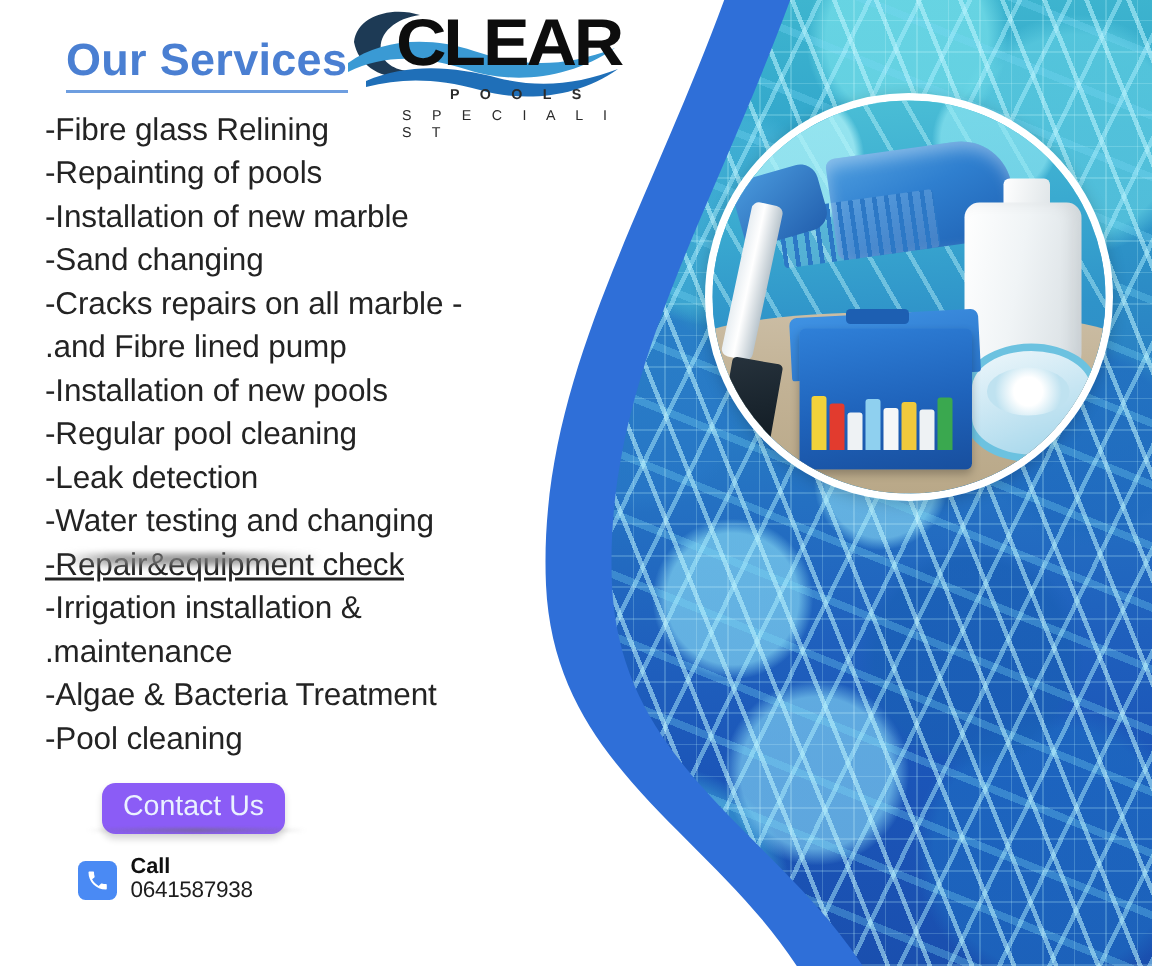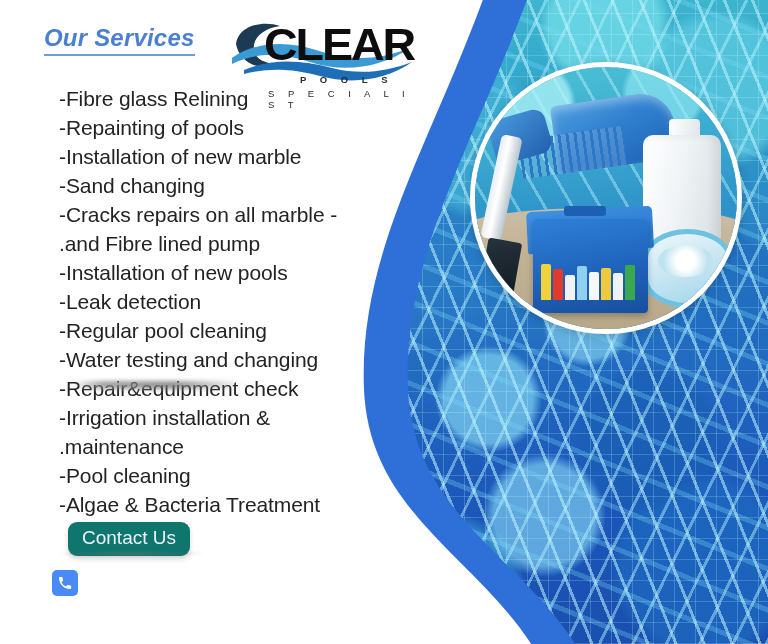--- a/index.html
+++ b/index.html
@@ -198,30 +198,30 @@
   .dark-tool{
     position:absolute;left:3%;bottom:10%;
     width:13%;height:24%;
     background:linear-gradient(160deg,#26323c,#0e1820);
     border-radius:3px;transform:rotate(10deg);
   }
 
   
   .heading{
     position:absolute;left:44px;top:24px;
-    font-size:24px;font-style:italic;font-weight:700;
+    font-size:30px;font-weight:700;
     color:#4a7fd2;
     letter-spacing:.2px;
     border-bottom:2px solid #6e9ee0;
     padding-bottom:2px;
     white-space:nowrap;
   }
 
   
-  .logo{position:absolute;left:228px;top:18px;width:190px;height:88px;}
+  .logo{position:absolute;left:228px;top:2px;width:190px;height:88px;}
   .logo-word{
     position:absolute;left:36px;top:2px;
     font-size:44px;font-weight:800;
     color:#0d0d0d;
     letter-spacing:-2px;
     font-family:"Liberation Sans", sans-serif;
     transform:scaleX(1.06);
     transform-origin:left top;
   }
   .logo-swoosh{position:absolute;left:0;top:0;width:190px;height:72px;}
@@ -231,45 +231,44 @@
     letter-spacing:5.5px;
   }
   .logo-spec{
     position:absolute;left:40px;top:70px;
     font-size:9.5px;font-weight:400;color:#2b2b2b;
     letter-spacing:5.5px;
   }
 
   
   .services{
-    position:absolute;left:30px;top:84px;
+    position:absolute;left:30px;top:72px;
     width:370px;
-    margin-left:29px;
   }
   .svc{
     font-size:21px;
     color:#232323;
     line-height:29px;
     white-space:nowrap;
     letter-spacing:-.1px;
   }
-  .svc.smudge{position:relative;}
+  .svc.smudge{position:relative;text-decoration:underline;}
   .svc.smudge::before{
     content:"";
     position:absolute;left:13px;top:7px;
     width:172px;height:8px;
     background:linear-gradient(90deg,rgba(160,160,160,0) 0%,rgba(135,135,135,.75) 18%,rgba(120,120,120,.8) 60%,rgba(160,160,160,0) 100%);
     filter:blur(2.2px);
     pointer-events:none;
   }
 
   
   .contact-btn{
     position:absolute;left:68px;top:522px;
-    background:#0f766e;
+    background:#8b5cf6;
     color:#eaf2ff;
     font-size:19px;
     padding:5px 14px 7px 14px;
     border-radius:9px;
     border:none;
     font-family:"Liberation Sans", sans-serif;
     box-shadow:0 3px 5px rgba(0,0,0,.16);
   }
   .btn-underline{
     position:absolute;left:58px;top:552px;
@@ -363,38 +362,42 @@
   </div>
 
   <div class="services">
     <div class="svc">-Fibre glass Relining</div>
     <div class="svc">-Repainting of pools</div>
     <div class="svc">-Installation of new marble</div>
     <div class="svc">-Sand changing</div>
     <div class="svc">-Cracks repairs on all marble -</div>
     <div class="svc">.and Fibre lined pump</div>
     <div class="svc">-Installation  of new pools</div>
+    <div class="svc">-Regular pool cleaning</div>
     <div class="svc">-Leak  detection</div>
-    <div class="svc">-Regular pool cleaning</div>
     <div class="svc">-Water testing and changing</div>
     <div class="svc smudge">-Repair&amp;equipment check</div>
     <div class="svc">-Irrigation installation &amp;</div>
     <div class="svc">.maintenance</div>
+    <div class="svc">-Algae &amp; Bacteria Treatment</div>
     <div class="svc">-Pool cleaning</div>
-    <div class="svc">-Algae &amp; Bacteria Treatment</div>
   </div>
 
   <button class="contact-btn">Contact Us</button>
   <div class="btn-underline"></div>
 
   <div class="contacts">
 
     <div class="c-item">
       <span class="c-ico">
         <svg width="16" height="16" viewBox="0 0 24 24" fill="#ffffff">
           <path d="M6.6 10.8c1.4 2.8 3.8 5.1 6.6 6.6l2.2-2.2c.3-.3.7-.4 1.1-.2 1.2.4 2.5.6 3.8.6.6 0 1 .4 1 1V20c0 .6-.4 1-1 1C10.6 21 3 13.4 3 4c0-.6.4-1 1-1h3.5c.6 0 1 .4 1 1 0 1.3.2 2.6.6 3.8.1.4 0 .8-.2 1.1l-2.3 1.9z"></path>
         </svg>
       </span>
+      <span class="c-text">
+        <span class="c-label" style="display:block">Call</span>
+        <span class="c-value" style="display:block">0641587938</span>
+      </span>
     </div>
 
   </div>
 
 </div>
 
 </body></html>

